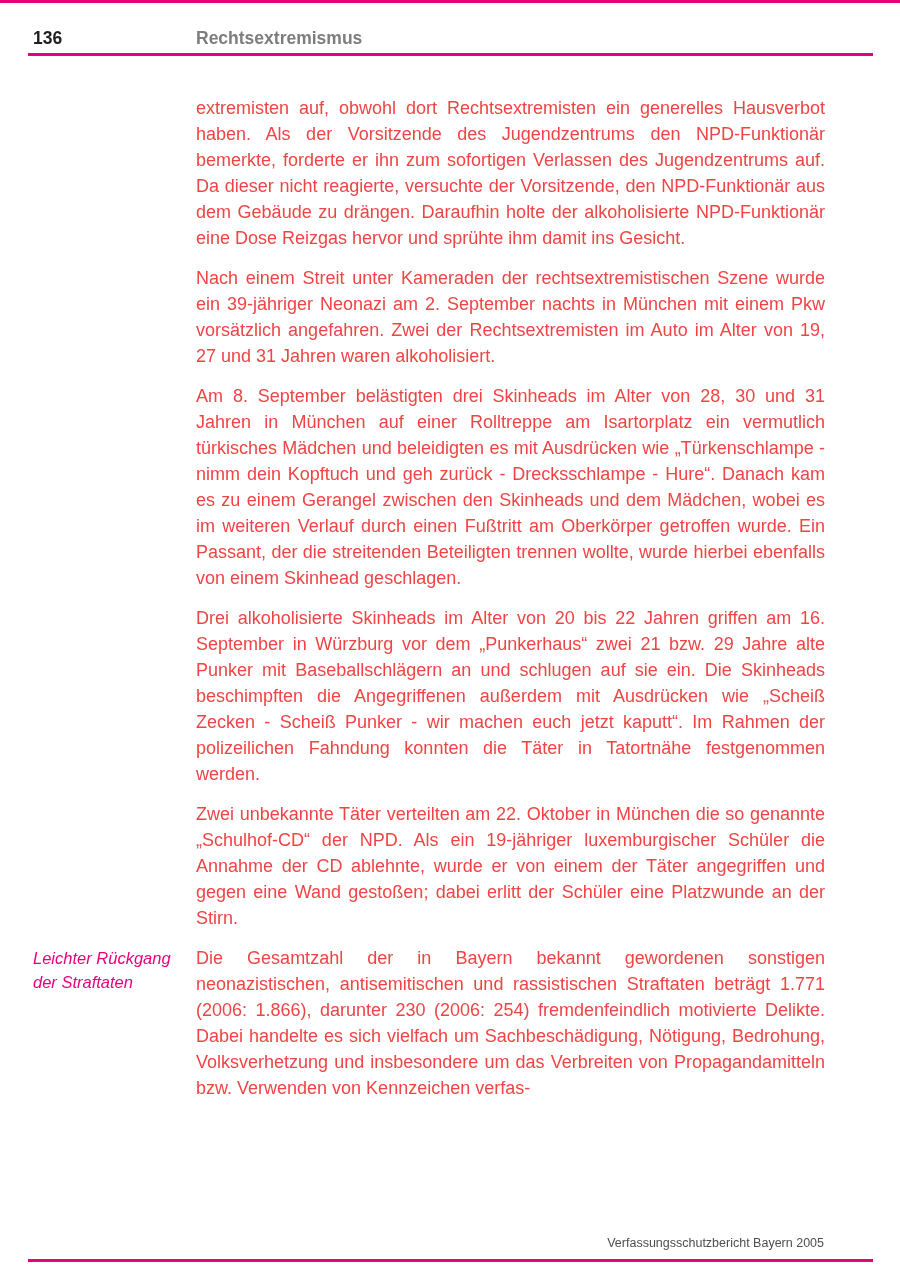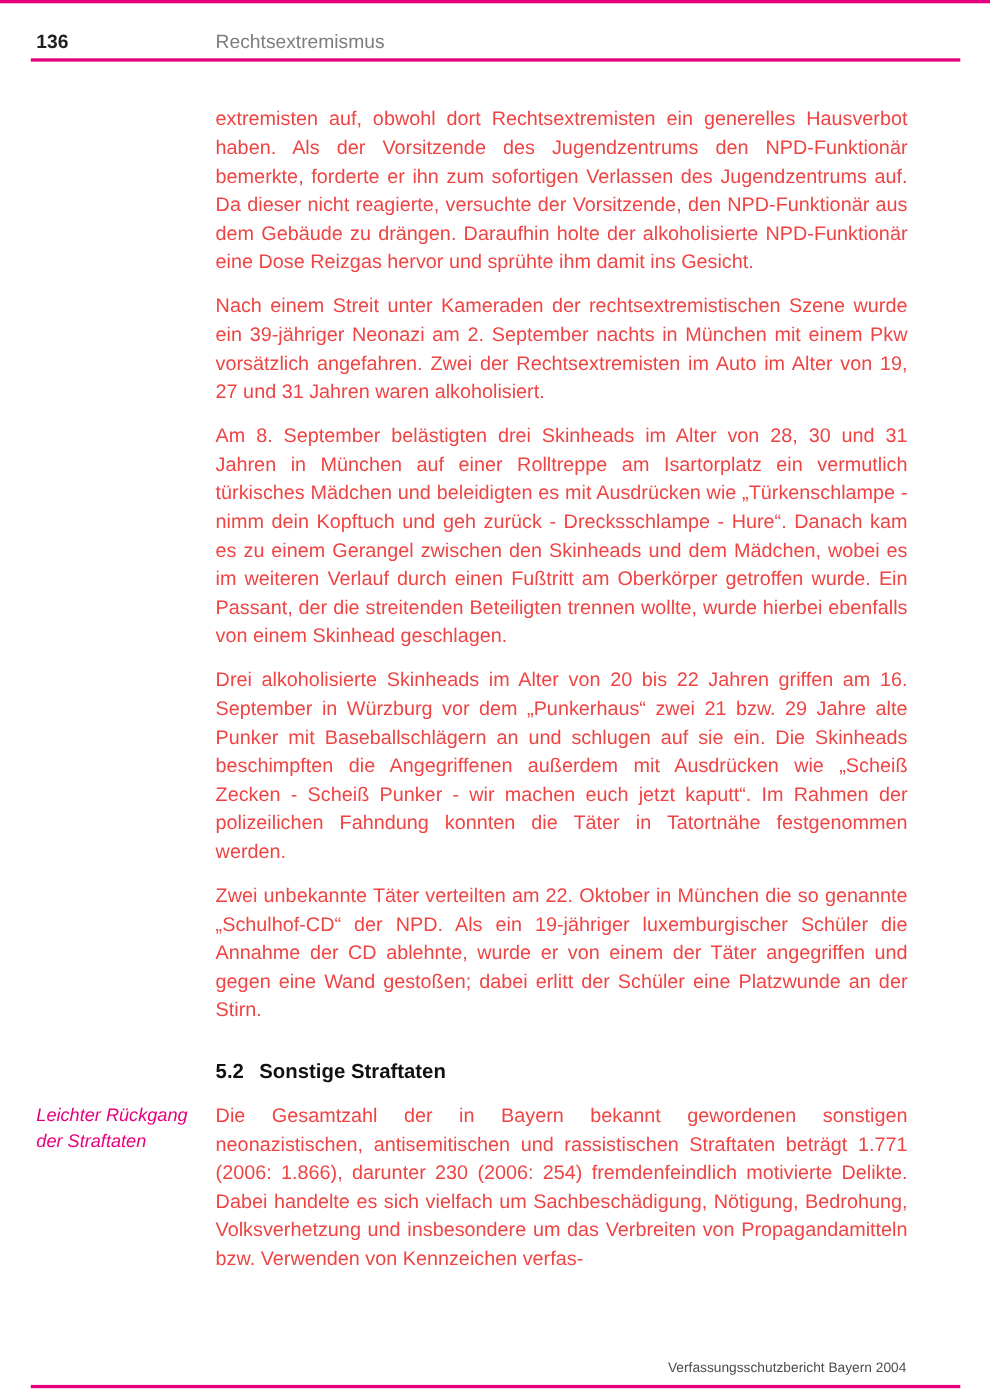--- a/index.html
+++ b/index.html
@@ -34,21 +34,21 @@
 
   .page-number {
     font-weight: bold;
     font-size: 17.5px;
     color: #1f1f1f;
     width: 163px;
     flex: 0 0 163px;
   }
 
   .chapter-title {
-    font-weight: normal;
+    font-weight: bold;
     font-size: 17.5px;
     color: #7d7d7d;
   }
 
   .header-rule {
     position: absolute;
     top: 53px;
     left: 28px;
     width: 845px;
     height: 3px;
@@ -122,24 +122,21 @@
 
 <div class="header-rule"></div>
 
 <main class="content">
   <p>extremisten auf, obwohl dort Rechtsextremisten ein generelles Hausverbot haben. Als der Vorsitzende des Jugendzentrums den NPD-Funktionär bemerkte, forderte er ihn zum sofortigen Verlassen des Jugendzentrums auf. Da dieser nicht reagierte, versuchte der Vorsitzende, den NPD-Funktionär aus dem Gebäude zu drängen. Daraufhin holte der alkoholisierte NPD-Funktionär eine Dose Reizgas hervor und sprühte ihm damit ins Gesicht.</p>
   <p>Nach einem Streit unter Kameraden der rechtsextremistischen Szene wurde ein 39-jähriger Neonazi am 2. September nachts in München mit einem Pkw vorsätzlich angefahren. Zwei der Rechtsextremisten im Auto im Alter von 19, 27 und 31 Jahren waren alkoholisiert.</p>
   <p>Am 8. September belästigten drei Skinheads im Alter von 28, 30 und 31 Jahren in München auf einer Rolltreppe am Isartorplatz ein vermutlich türkisches Mädchen und beleidigten es mit Ausdrücken wie „Türkenschlampe - nimm dein Kopftuch und geh zurück - Drecksschlampe - Hure“. Danach kam es zu einem Gerangel zwischen den Skinheads und dem Mädchen, wobei es im weiteren Verlauf durch einen Fußtritt am Oberkörper getroffen wurde. Ein Passant, der die streitenden Beteiligten trennen wollte, wurde hierbei ebenfalls von einem Skinhead geschlagen.</p>
   <p>Drei alkoholisierte Skinheads im Alter von 20 bis 22 Jahren griffen am 16. September in Würzburg vor dem „Punkerhaus“ zwei 21 bzw. 29 Jahre alte Punker mit Baseballschlägern an und schlugen auf sie ein. Die Skinheads beschimpften die Angegriffenen außerdem mit Ausdrücken wie „Scheiß Zecken - Scheiß Punker - wir machen euch jetzt kaputt“. Im Rahmen der polizeilichen Fahndung konnten die Täter in Tatortnähe festgenommen werden.</p>
   <p>Zwei unbekannte Täter verteilten am 22. Oktober in München die so genannte „Schulhof-CD“ der NPD. Als ein 19-jähriger luxemburgischer Schüler die Annahme der CD ablehnte, wurde er von einem der Täter angegriffen und gegen eine Wand gestoßen; dabei erlitt der Schüler eine Platzwunde an der Stirn.</p>
 
-  <h2 class="section-heading">
-    <span class="section-number">5.2</span><span class="section-title">Sonstige Straftaten</span>
-  </h2>
 
   <div class="note-row">
     <aside class="margin-note">Leichter Rückgang der Straftaten</aside>
     <p>Die Gesamtzahl der in Bayern bekannt gewordenen sonstigen neonazistischen, antisemitischen und rassistischen Straftaten beträgt 1.771 (2006: 1.866), darunter 230 (2006: 254) fremdenfeindlich motivierte Delikte. Dabei handelte es sich vielfach um Sachbeschädigung, Nötigung, Bedrohung, Volksverhetzung und insbesondere um das Verbreiten von Propagandamitteln bzw. Verwenden von Kennzeichen verfas-</p>
   </div>
 </main>
 
-<div class="footer-text">Verfassungsschutzbericht Bayern 2004</div>
+<div class="footer-text">Verfassungsschutzbericht Bayern 2005</div>
 <div class="footer-rule"></div>
 
 </body></html>

